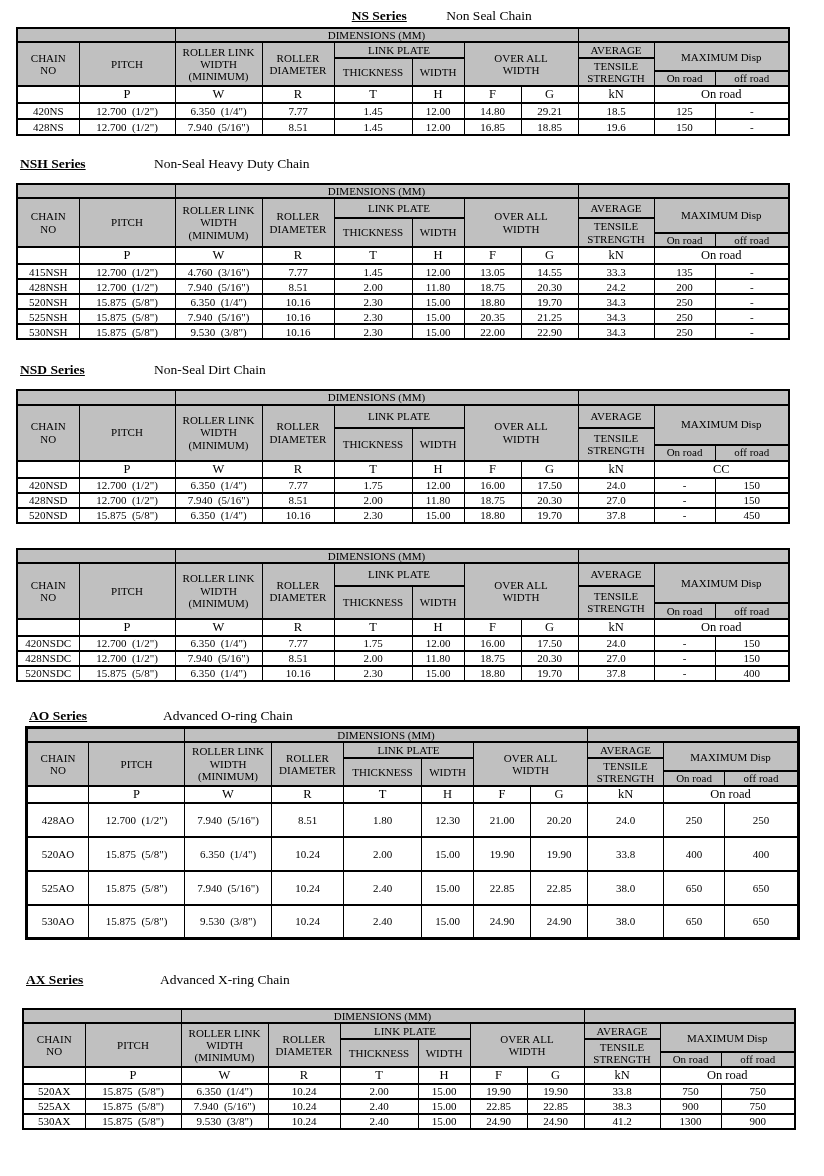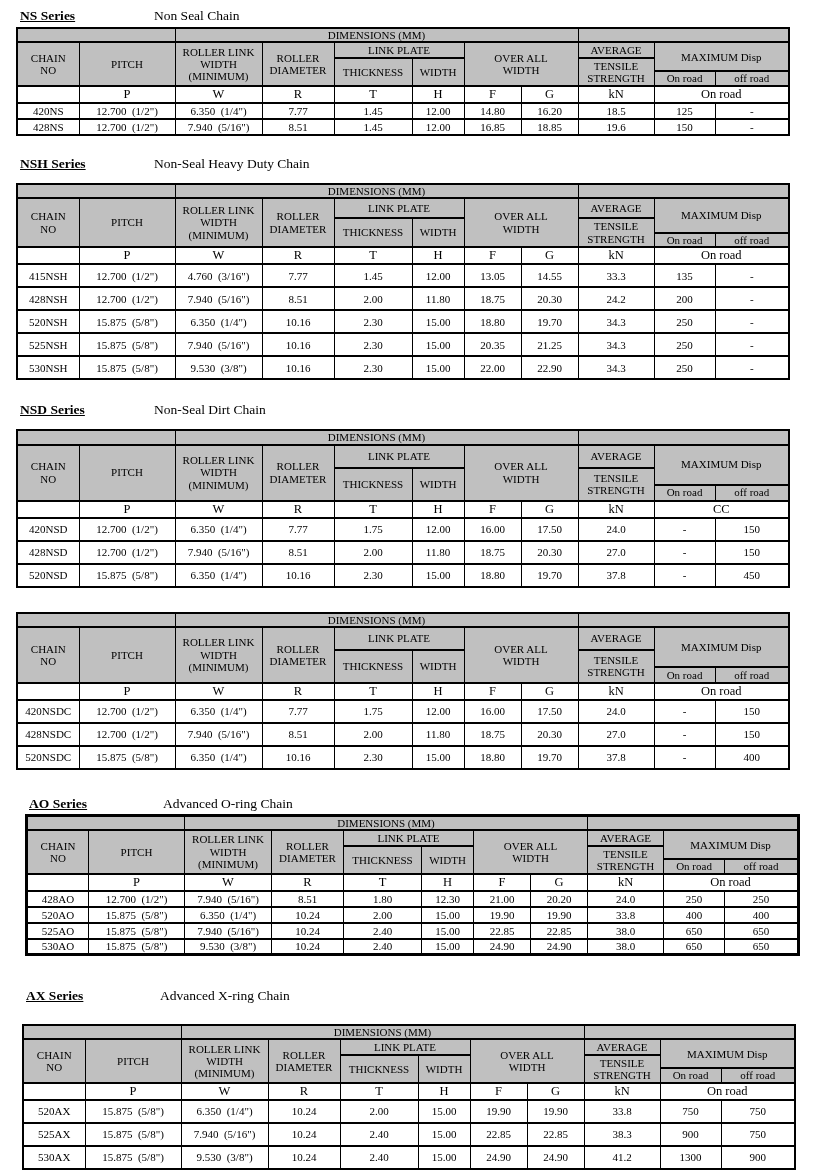--- a/index.html
+++ b/index.html
@@ -54,31 +54,31 @@
     white-space:pre-line;
   }
   th.small{font-size:8.5px;}
   th.med{font-size:10.5px;}
   tr.hr1{height:14px;}
   .h-compact tr.hr2{height:16px}.h-compact tr.hr3{height:13px}.h-compact tr.hr4{height:12px}
   .h-mid tr.hr2{height:20px}.h-mid tr.hr3{height:15px}.h-mid tr.hr4{height:14px}
   .h-tall tr.hr2{height:23px}.h-tall tr.hr3{height:17px}.h-tall tr.hr4{height:16px}
   tr.units{height:13px;}
   tr.units td{font-size:12.5px;background:#fff;white-space:pre;}
-  tbody tr{height:23px;}
+  tbody tr{height:15px;}
   .rows-18 tbody tr{height:16px;}
-  .rows-20 tbody tr{height:16px;}
+  .rows-20 tbody tr{height:34px;}
   tbody td{font-size:11px;background:#fff;white-space:pre;}
 </style>
 </head>
 <body>
 
 <div class="page" id="doc">
   <section class="series h-compact rows-18" style="margin-left: 16px; margin-bottom: 20px;">
-    <div class="series-heading" style="margin-bottom: 4px;">
+    <div class="series-heading" style="margin-bottom: 4px; text-align: center;">
       <span class="series-name">NS Series</span><span class="series-desc">Non Seal Chain</span>
     </div>
     <table class="spec">
       <colgroup>
         <col class="c1">
           <col class="c2">
           <col class="c3">
           <col class="c4">
         <col class="c5">
           <col class="c6">
@@ -134,21 +134,21 @@
       </thead>
       <tbody>
           <tr>
             <td>420NS</td>
             <td>12.700  (1/2")</td>
             <td>6.350  (1/4")</td>
             <td>7.77</td>
             <td>1.45</td>
             <td>12.00</td>
             <td>14.80</td>
-            <td>16.20</td>
+            <td>29.21</td>
             <td>18.5</td>
             <td>125</td>
             <td>-</td>
           </tr>
           <tr>
             <td>428NS</td>
             <td>12.700  (1/2")</td>
             <td>7.940  (5/16")</td>
             <td>8.51</td>
             <td>1.45</td>

